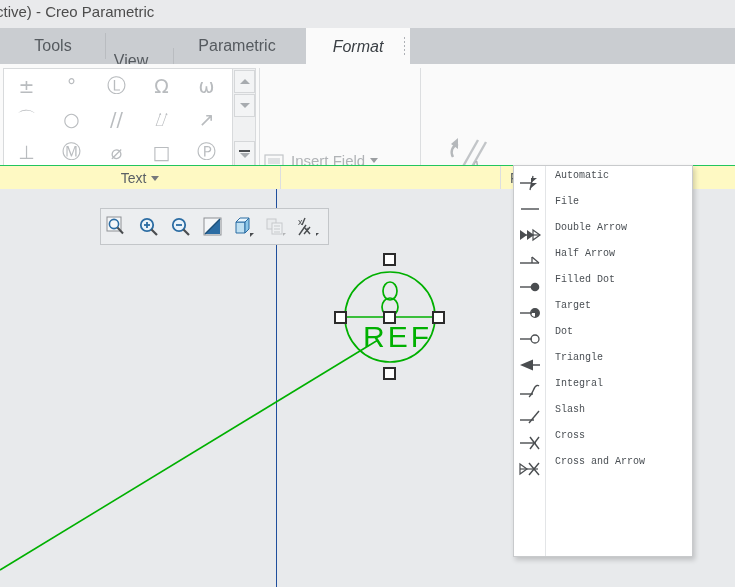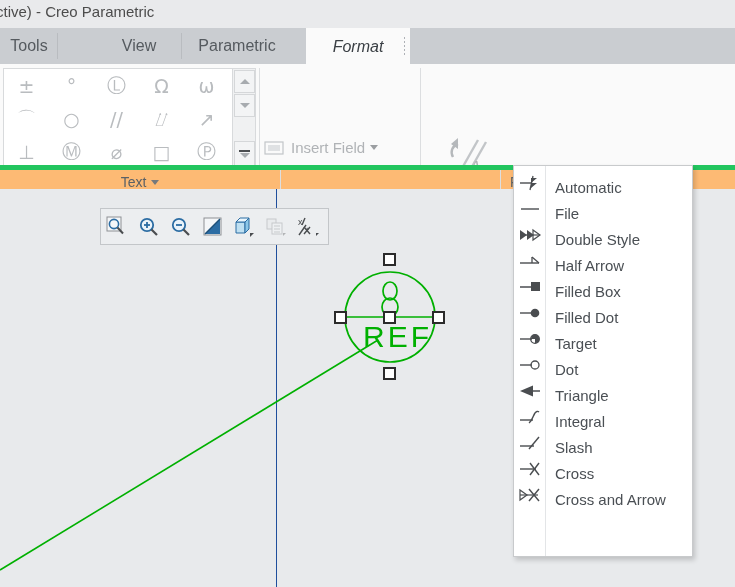--- a/index.html
+++ b/index.html
@@ -27,22 +27,22 @@
     position:absolute;top:0;height:36px;
     font-size:16px;color:#555a5f;
     display:flex;align-items:center;justify-content:center;
     box-sizing:border-box;
   }
   .tab .sep{position:absolute;right:0;top:5px;bottom:5px;width:1px;background:#b9bcc0;}
   .tab.active{
     background:#fafafa;color:#3a3f44;font-style:italic;
     border-top:1px solid #fafafa;
   }
-  #tab-tools{left:0;width:58px;}
-  #tab-view{left:96px;width:86px;}
+  #tab-tools{left:0;width:106px;}
+  #tab-view{left:88px;width:86px;margin-top:15px;}
   #tab-framework{left:168px;width:138px;}
   #tab-format{left:306px;width:104px;}
   .dotsep{
     position:absolute;top:9px;width:1px;height:18px;
     background:repeating-linear-gradient(to bottom,#aeb1b6 0 2px,transparent 2px 4px);
   }
   
   #ribbon{
     position:absolute;left:0;top:64px;width:735px;height:125px;
     background:#fafafa;border-bottom:1px solid #d2d4d6;
@@ -72,21 +72,21 @@
   #sbtn-up{top:1px;}
   #sbtn-dn{top:25px;}
   #sbtn-more{top:72px;height:25px;}
   .caret-u{width:0;height:0;border-left:5px solid transparent;border-right:5px solid transparent;border-bottom:5px solid #a7abaf;}
   .caret-d{width:0;height:0;border-left:5px solid transparent;border-right:5px solid transparent;border-top:5px solid #a7abaf;}
   .caret-more{display:flex;flex-direction:column;align-items:center;}
   .caret-more .bar{width:11px;height:2px;background:#4a4d50;margin-bottom:1px;}
   
   .rbtn{
     position:absolute;height:27px;display:flex;align-items:center;
-    font-size:15px;color:#3a3f44;white-space:nowrap;
+    font-size:15px;color:#3a3f44;white-space:nowrap;margin-top:13px;
   }
   .rbtn.dis{color:#b0b3b6;}
   .rbtn .ic{
     width:22px;height:22px;margin-right:6px;flex:none;
     display:flex;align-items:center;justify-content:center;
   }
   .rbtn .dda{
     margin-left:5px;width:0;height:0;
     border-left:4px solid transparent;border-right:4px solid transparent;
     border-top:5px solid #9b9ea1;
@@ -112,21 +112,21 @@
   #b-arrow .ic{width:24px;height:22px;display:flex;align-items:center;justify-content:center;margin-left:2px;}
   #b-arrow .lbl{font-size:15px;color:#3a3f44;}
   #b-arrow .split{
     position:absolute;right:0;top:0;width:21px;height:24px;
     background:#dcdee0;border-left:1px solid #c6c9cb;box-sizing:border-box;
     display:flex;align-items:center;justify-content:center;
   }
   
   #grprow{
     position:absolute;left:0;top:165px;width:735px;height:24px;
-    background:#fdba74;border-top:5px solid #22c55e;
+    background:#fef9c3;border-top:1px solid #22c55e;
   }
   .grpcap{
     position:absolute;top:0;height:24px;display:flex;align-items:center;
     font-size:14px;color:#5b6166;
   }
   .grpcap .dda{
     margin-left:5px;width:0;height:0;
     border-left:4px solid transparent;border-right:4px solid transparent;
     border-top:5px solid #76797c;
   }
@@ -161,22 +161,22 @@
     position:absolute;left:513px;top:165px;width:180px;height:392px;
     background:#fff;border:1px solid #c8cacc;box-sizing:border-box;
     box-shadow:2px 3px 5px rgba(0,0,0,.18);
     z-index:40;
   }
   #menu .icol{
     position:absolute;left:0;top:0;width:32px;height:100%;
     border-right:1px solid #e3e5e7;box-sizing:border-box;
   }
   .mi{
-    position:relative;height:26px;display:flex;align-items:flex-end;
-    font-size:15px;color:#4a4f54;
+    position:relative;height:26px;display:flex;align-items:flex-start;
+    font-size:10px;color:#4a4f54;font-family:Liberation Mono, monospace;
   }
   .mi .ic{
     width:32px;height:26px;flex:none;
     display:flex;align-items:center;justify-content:center;
     position:relative;z-index:2;
   }
   .mi .lbl{margin-left:9px;white-space:nowrap;}
   #menulist{position:absolute;left:0;top:4px;width:100%;}
 </style>
 </head>
@@ -445,43 +445,34 @@
 
     <div class="mi">
       <span class="ic">
         <svg width="24" height="18" viewBox="0 0 24 18">
             <line x1="2" y1="9" x2="22" y2="9" stroke="#4a4d50" stroke-width="1.2"></line>
             <path d="M2 4 l7 5 l-7 5 z" fill="#4a4d50"></path>
             <path d="M9 4 l7 5 l-7 5 z" fill="#4a4d50"></path>
             <path d="M15 4 l7 5 l-7 5 z" fill="none" stroke="#4a4d50" stroke-width="1.2"></path>
           </svg>
       </span>
-      <span class="lbl">Double Style</span>
+      <span class="lbl">Double Arrow</span>
     </div>
 
     <div class="mi">
       <span class="ic">
         <svg width="24" height="18" viewBox="0 0 24 18">
             <line x1="2" y1="11" x2="21" y2="11" stroke="#4a4d50" stroke-width="1.4"></line>
             <path d="M14 5 L21 11" fill="none" stroke="#4a4d50" stroke-width="1.3"></path>
             <path d="M14 5 L14 11" fill="none" stroke="#4a4d50" stroke-width="1.3"></path>
           </svg>
       </span>
       <span class="lbl">Half Arrow</span>
     </div>
 
-    <div class="mi">
-      <span class="ic">
-        <svg width="24" height="18" viewBox="0 0 24 18">
-            <line x1="2" y1="9" x2="14" y2="9" stroke="#4a4d50" stroke-width="1.5"></line>
-            <rect x="13" y="4" width="9" height="9" fill="#4a4d50"></rect>
-          </svg>
-      </span>
-      <span class="lbl">Filled Box</span>
-    </div>
 
 
     <div class="mi">
       <span class="ic">
         <svg width="24" height="18" viewBox="0 0 24 18">
             <line x1="2" y1="9" x2="15" y2="9" stroke="#4a4d50" stroke-width="1.4"></line>
             <circle cx="17" cy="9" r="4.3" fill="#4a4d50"></circle>
           </svg>
       </span>
       <span class="lbl">Filled Dot</span>

